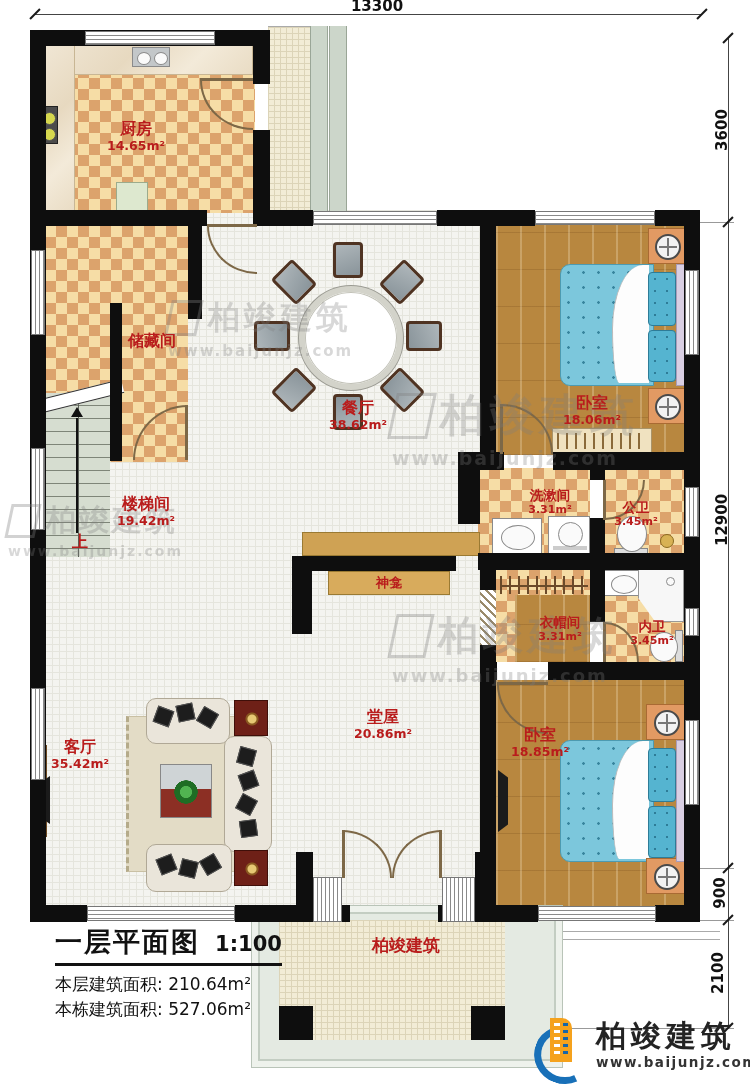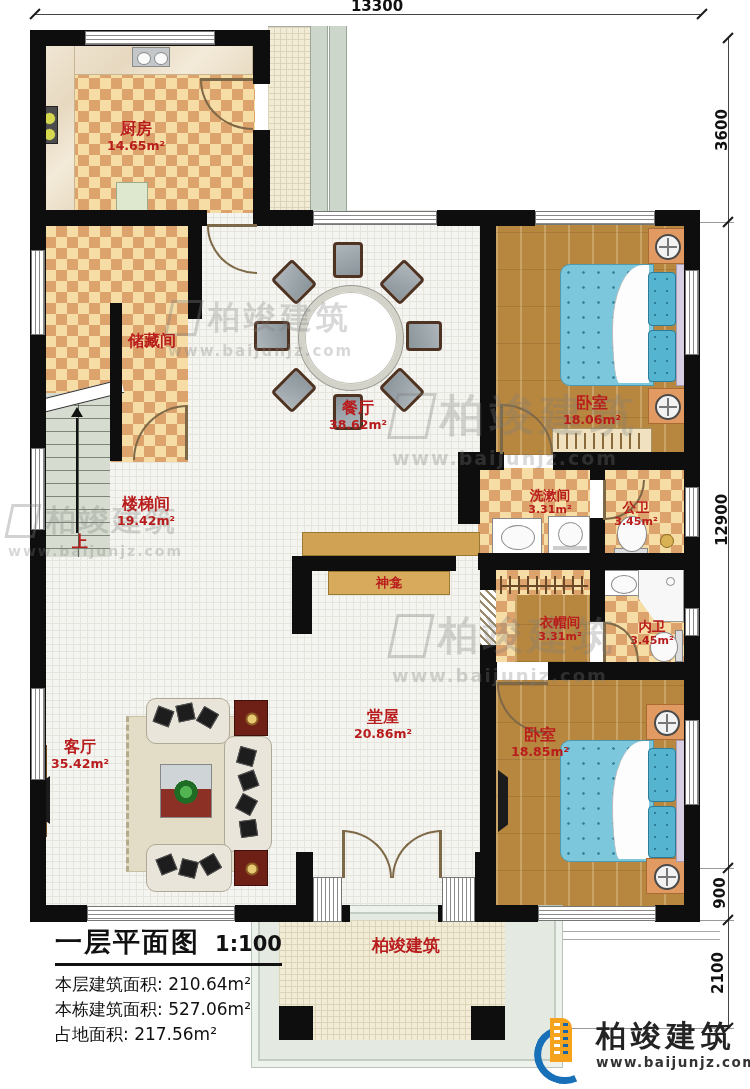--- a/index.html
+++ b/index.html
@@ -393,21 +393,20 @@
     <div class="url" style="font-size:18px">www.baijunjz.com</div>
   </div>
 
   <div id="info">
     <div class="trow">
       <span class="t1">一层平面图</span>
       <span class="t2">1:100</span>
     </div>
     <div class="line"><span>本层建筑面积:</span> <span>210.64m²</span></div>
     <div class="line"><span>本栋建筑面积:</span> <span>527.06m²</span></div>
-    <div class="line"><span>占地面积:</span> <span>217.56m²</span></div>
   </div>
 
   <div id="logo">
     <div class="logo-ico">
       <div class="logo-swoosh"></div>
       <div class="logo-bldg"></div>
     </div>
     <div>
       <div class="nm">柏竣建筑</div>
       <div class="url">www.baijunjz.com</div>

